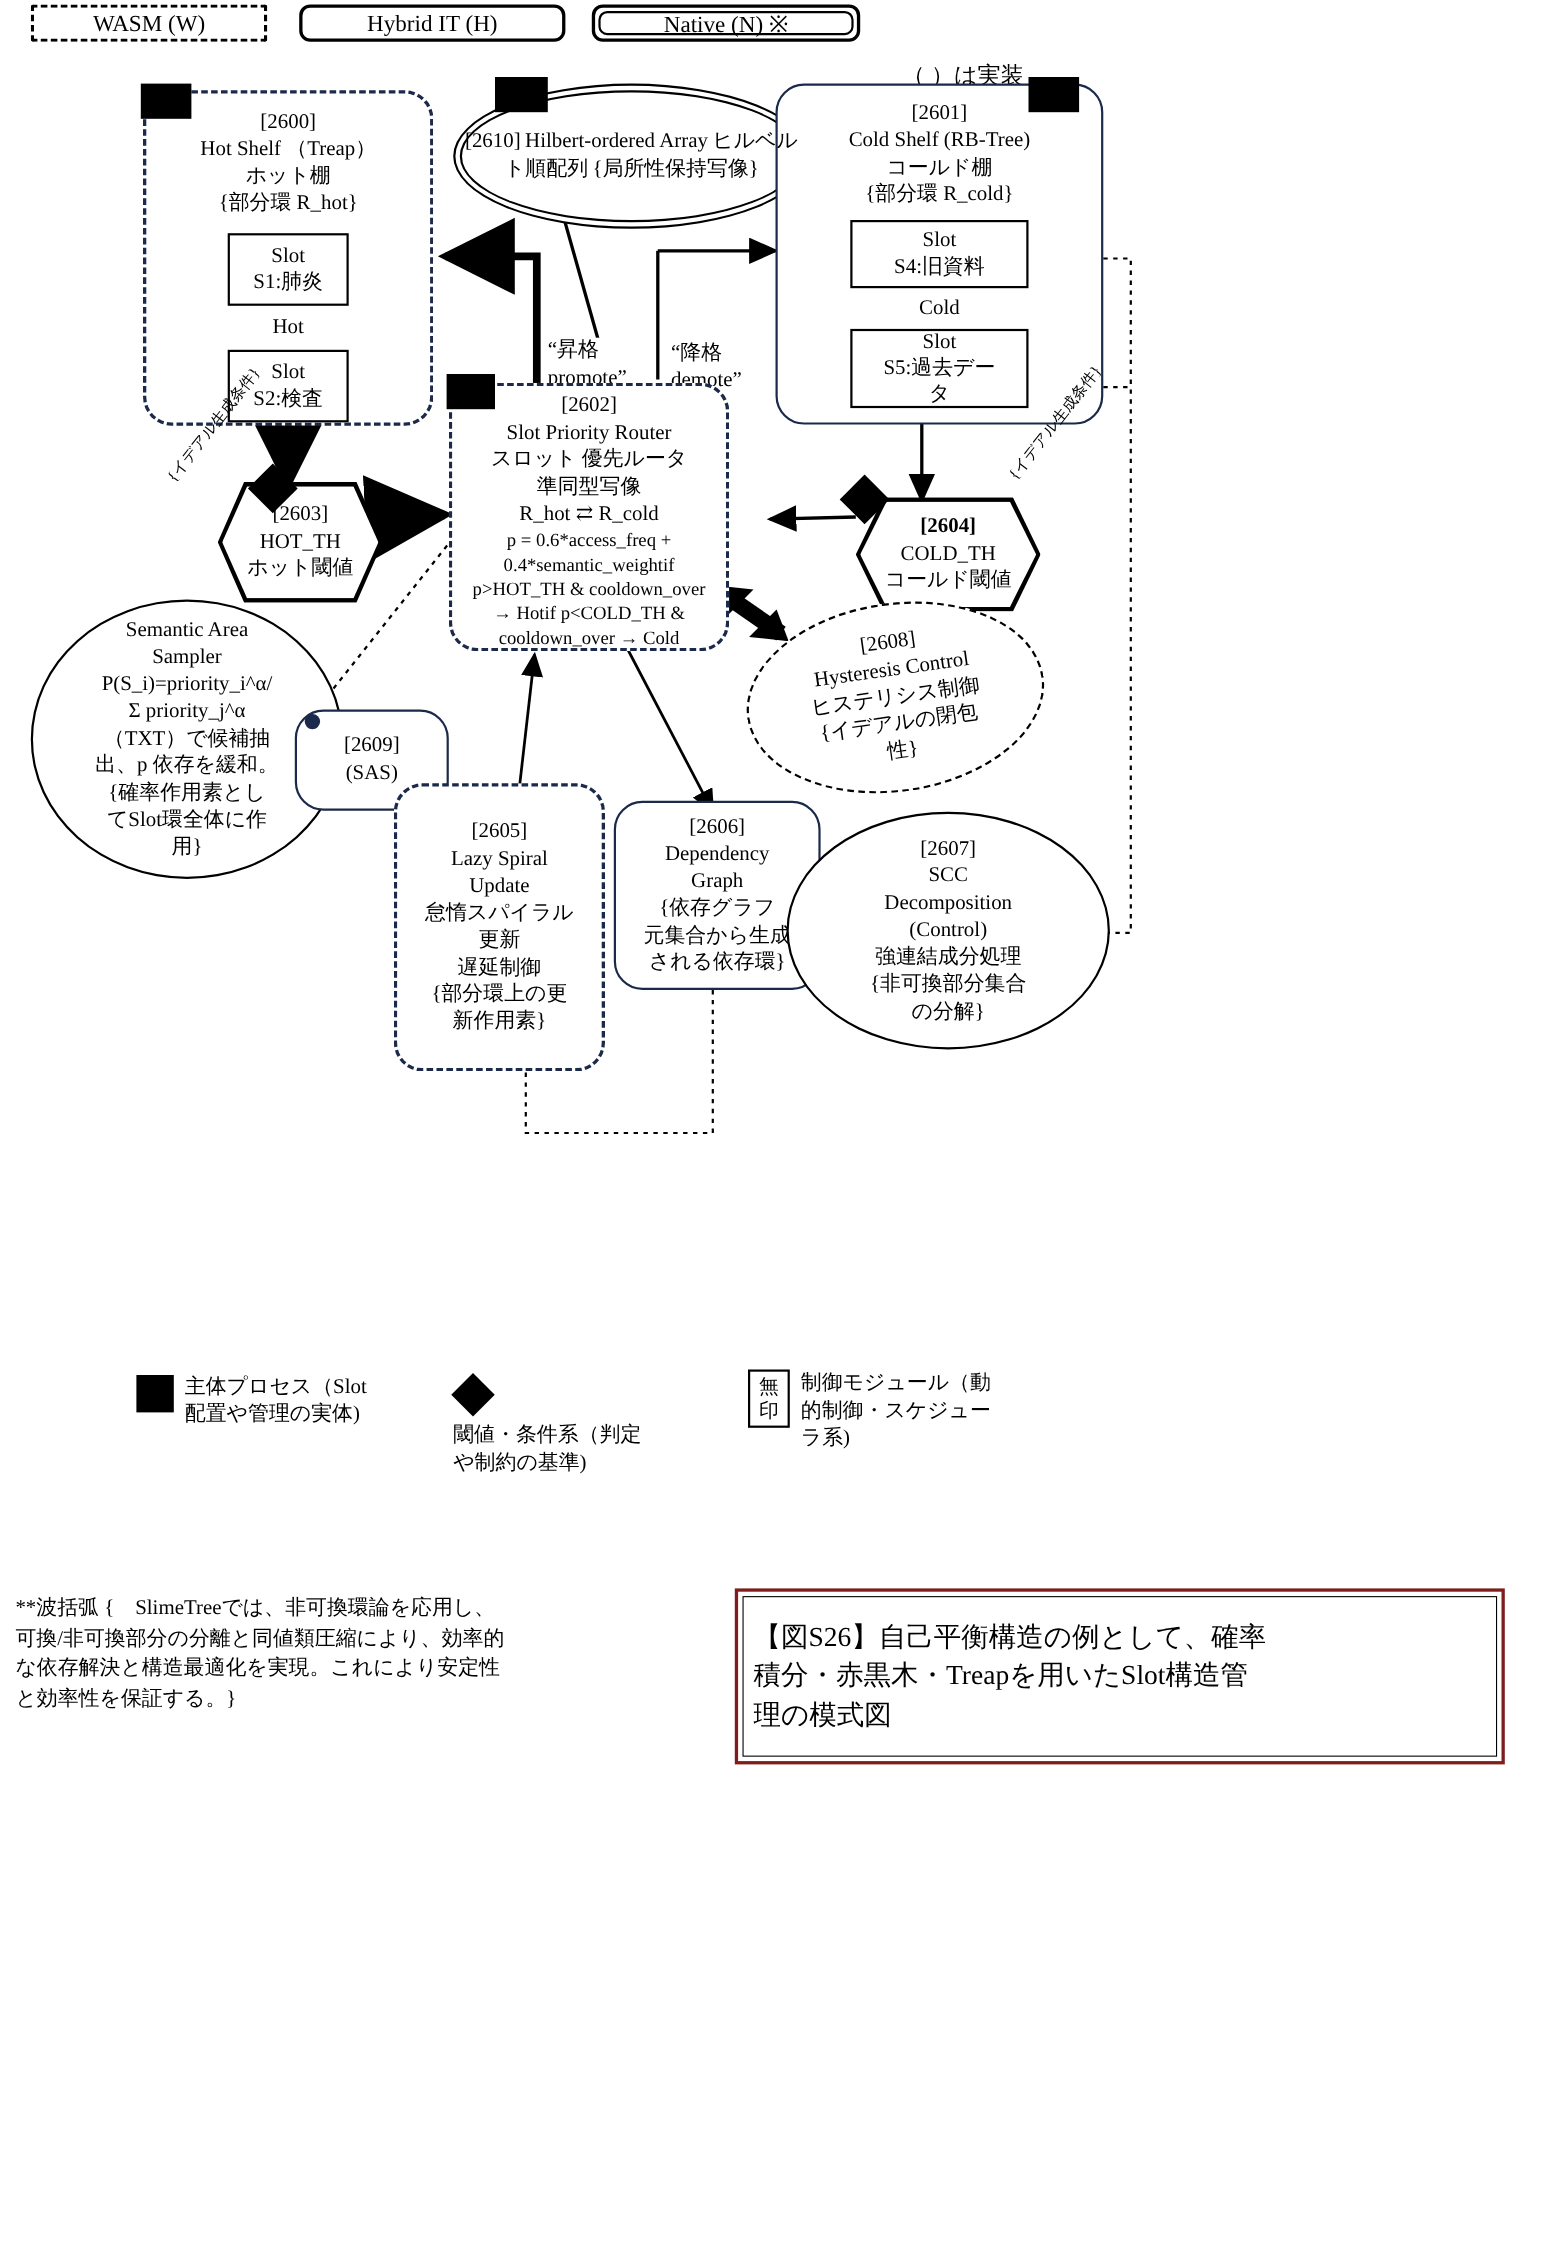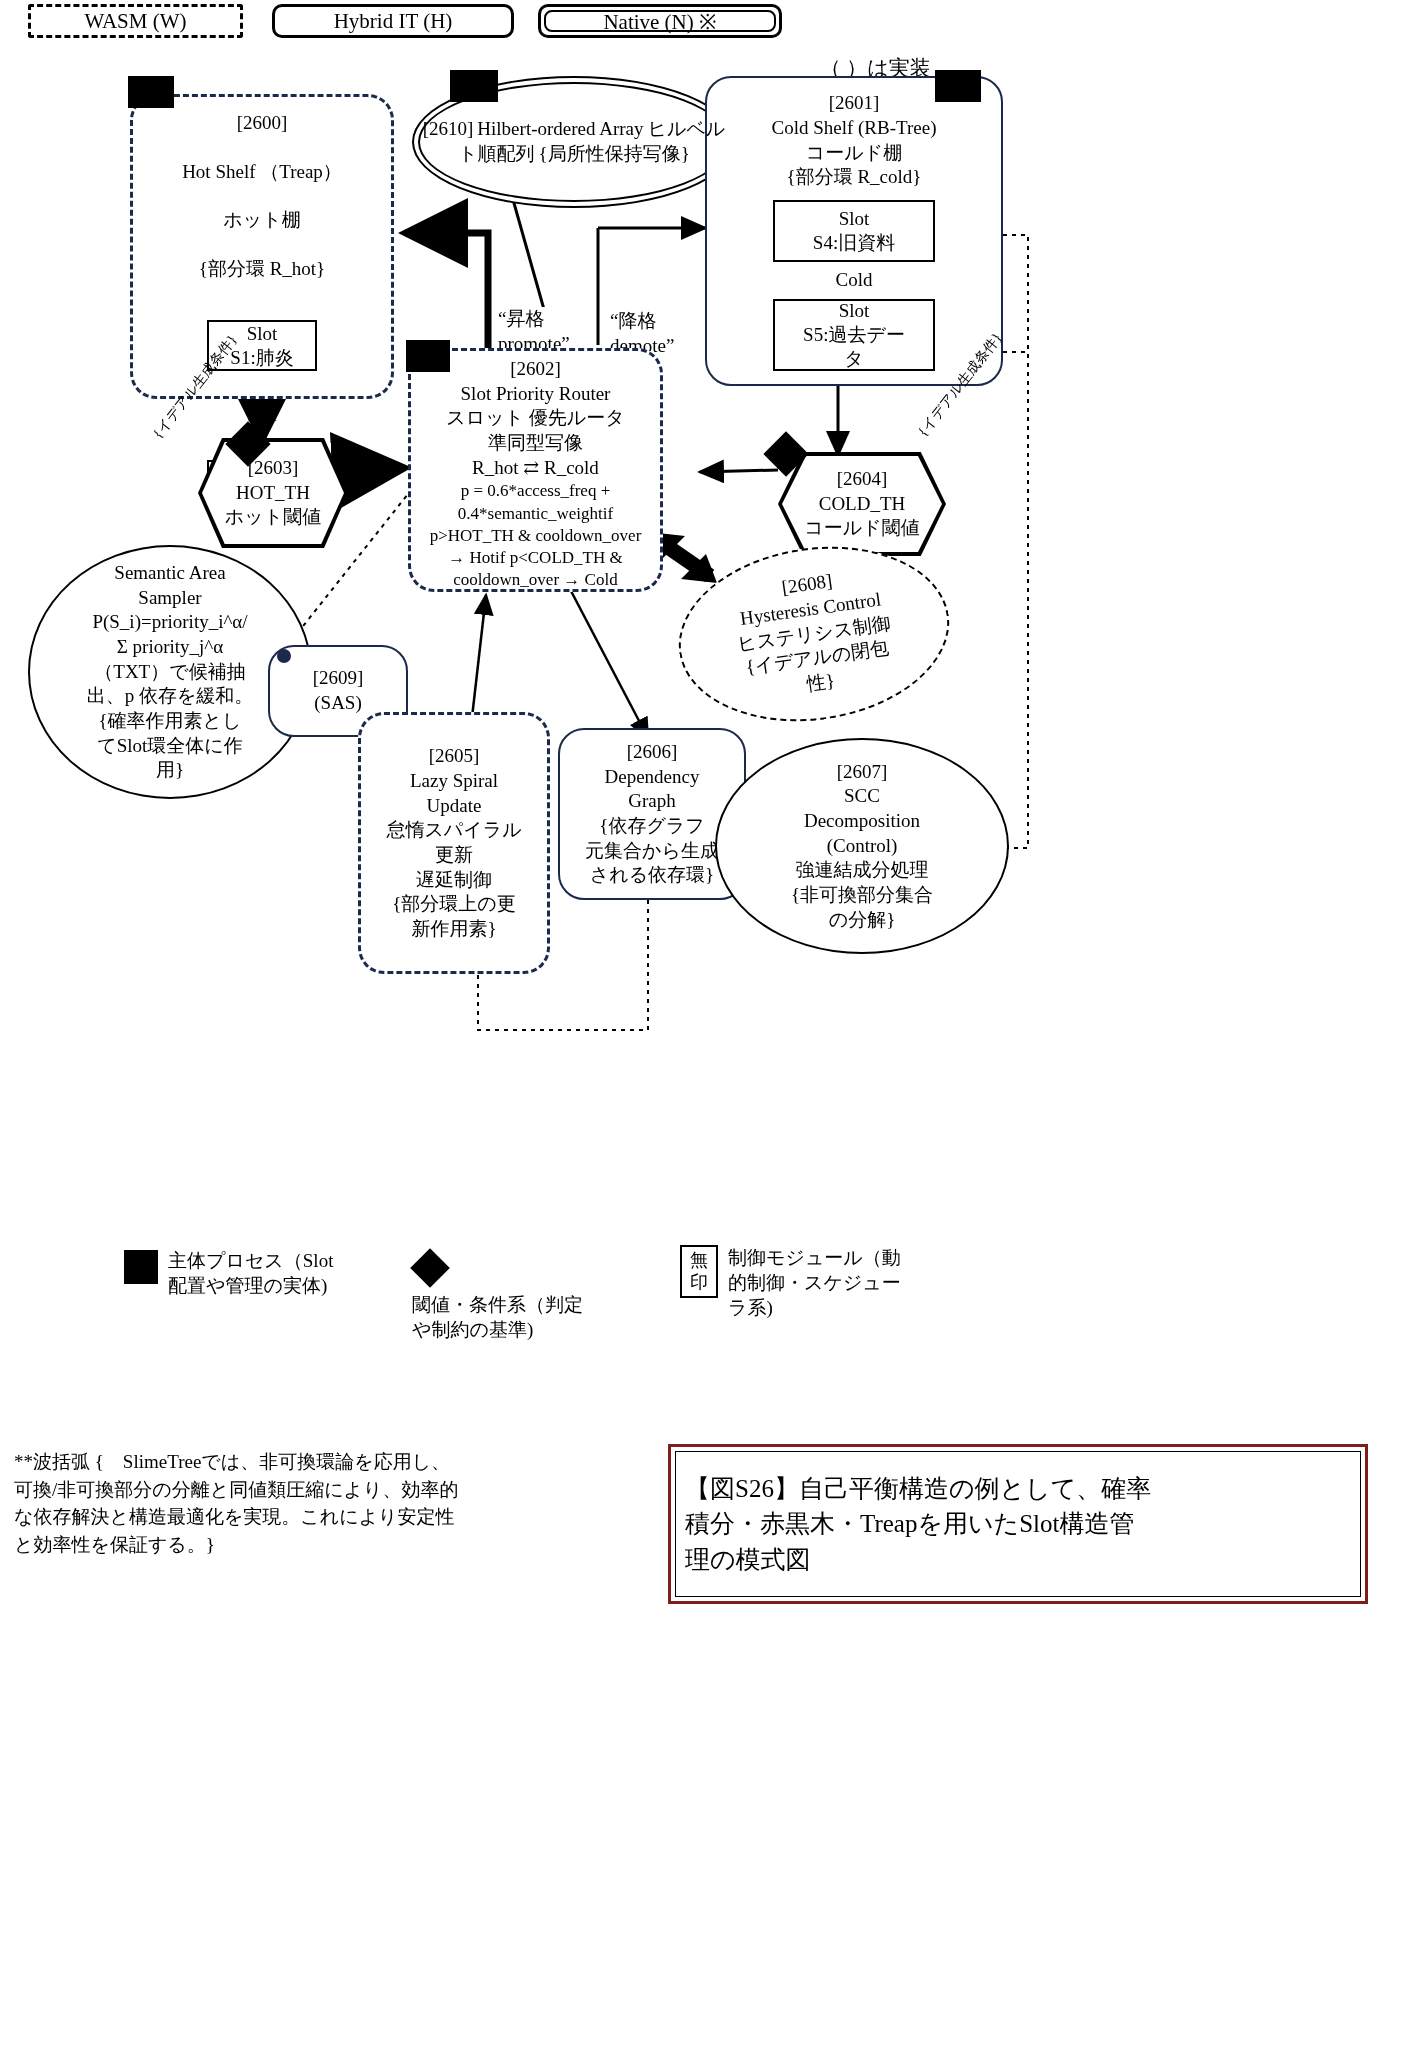--- a/index.html
+++ b/index.html
@@ -129,21 +129,21 @@
     <line x1="718" y1="800" x2="768" y2="838" stroke="#000" stroke-width="7" stroke-dasharray="11,7" marker-end="url(#arrFatL)"></line>
 
     <line x1="292" y1="640" x2="408" y2="494" stroke="#000" stroke-width="2" stroke-dasharray="4,5"></line>
 
     <path d="M648,900 L648,1030 L478,1030 L478,710" stroke="#000" stroke-width="2" stroke-dasharray="4,5" fill="none"></path>
 
     <path d="M1003,235 L1028,235 L1028,848 L1003,848" stroke="#000" stroke-width="2" stroke-dasharray="4,5" fill="none"></path>
     <path d="M1003,352 L1028,352" stroke="#000" stroke-width="2" stroke-dasharray="4,5" fill="none"></path>
   </svg>
 
-  <div class="node dashbox" style="left:130px;top:94px;width:264px;height:305px;justify-content:flex-start;padding-top:14px;gap:24px;">
+  <div class="node dashbox" style="left:130px;top:82px;width:264px;height:305px;justify-content:flex-start;padding-top:14px;">
     <span class="ttl">[2600]</span>
     <span class="ttl">Hot Shelf （Treap）</span>
     <span class="ttl">ホット棚</span>
     <span class="ttl">{部分環 R_hot}</span>
     <div class="slot" style="width:106px;height:62px;margin-top:14px;">
       <span>Slot</span>
       <span>S1:肺炎</span>
     </div>
     <span class="ttl" style="margin-top:8px;">Hot</span>
     <div class="slot" style="width:106px;height:62px;margin-top:8px;">
@@ -216,21 +216,21 @@
   <div class="blackdia" style="left:232px;top:428px;width:32px;height:32px;"></div>
   <div class="rot" style="left:150px;top:432px;transform:rotate(-52deg);">
     <span>{イデアル生成条件}</span>
   </div>
 
   <div class="hex" style="left:778px;top:452px;width:168px;height:104px;
               clip-path:polygon(15% 0,85% 0,100% 50%,85% 100%,15% 100%,0 50%);
               border:0;background:#000;">
     <div style="position:absolute;left:4px;top:4px;right:4px;bottom:4px;background:#fff;
                 clip-path:polygon(15% 0,85% 0,100% 50%,85% 100%,15% 100%,0 50%);"></div>
-    <span class="ttl" style="position:relative;z-index:2;">[2604]</span>
+    <span class="ttl" style="position:relative;z-index:2;font-weight:bold;">[2604]</span>
     <span class="ttl" style="position:relative;z-index:2;">COLD_TH</span>
     <span class="ttl" style="position:relative;z-index:2;">コールド閾値</span>
   </div>
   <div class="blackdia" style="left:770px;top:438px;width:32px;height:32px;"></div>
   <div class="rot" style="left:915px;top:430px;transform:rotate(-52deg);">
     <span>{イデアル生成条件}</span>
   </div>
 
   <div class="ell" style="left:28px;top:545px;width:280px;height:250px;font-size:19px;">
     <span>Semantic Area</span>

